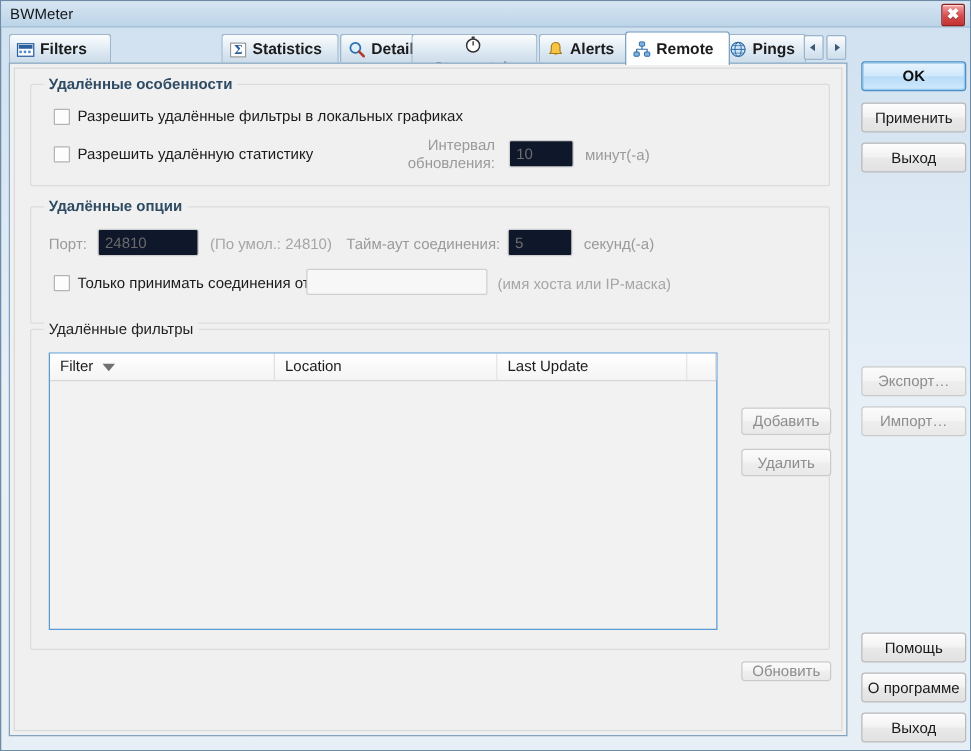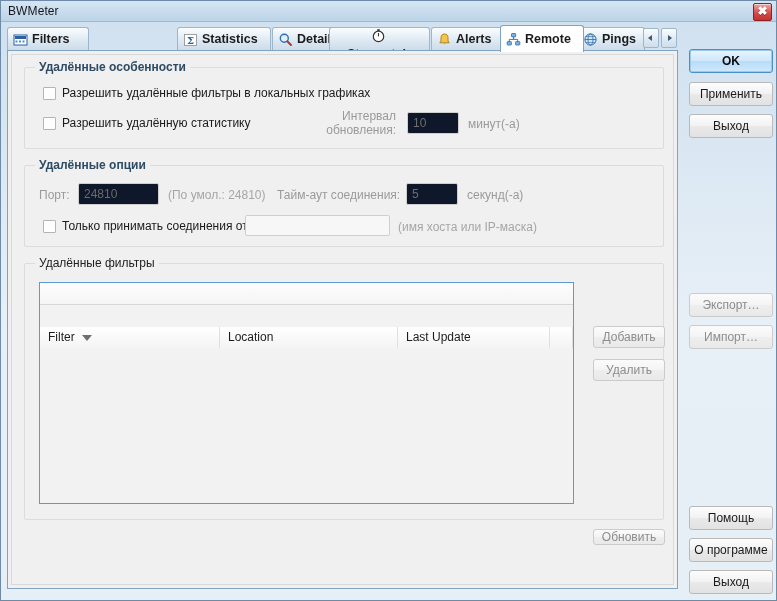--- a/index.html
+++ b/index.html
@@ -149,21 +149,21 @@
     position:absolute;left:0;right:0;top:0;height:21px;
     background:linear-gradient(#fdfdfd,#f5f5f5);
     border-bottom:1px solid #d7d7d7;
     display:flex;
   }
   .lv-col{
     position:relative;height:21px;line-height:21px;
     font-size:12px;color:#1c1c1c;padding-left:8px;
     border-right:1px solid #e0e0e0;box-sizing:border-box;
     background:linear-gradient(#ffffff,#f4f4f4);
-    display:flex;align-items:center;gap:7px;cursor:pointer;margin-top:44px;
+    display:flex;align-items:center;gap:7px;cursor:pointer;
   }
   .sort-arrow{
     width:0;height:0;border-left:5px solid transparent;
     border-right:5px solid transparent;border-top:6px solid #707070;
   }
   .lv-body{
     position:absolute;left:0;right:0;top:21px;bottom:0;
     background:#f2f2f2;
   }
   .watermark{
@@ -309,21 +309,21 @@
         </div>
 
         <div class="lbl" style="left:289px;top:41px;width:82px;text-align:right;">Интервал</div>
         <div class="lbl" style="left:279px;top:55px;width:92px;text-align:right;">обновления:</div>
 
         <div class="tbox" style="left:382px;top:44px;width:52px;height:22px;">10</div>
 
         <div class="lbl" style="left:443px;top:49px;">минут(-а)</div>
       </div>
 
-      <div class="group" style="left:12px;top:110px;width:640px;height:82px;">
+      <div class="group" style="left:12px;top:110px;width:640px;height:94px;">
         <div class="legend">Удалённые опции</div>
 
         <div class="lbl" style="left:14px;top:22px;">Порт:</div>
         <div class="tbox dark" style="left:53px;top:17px;width:81px;height:22px;">24810</div>
         <div class="lbl gray2" style="left:143px;top:22px;">(По умол.: 24810)</div>
 
         <div class="lbl" style="left:252px;top:22px;">Тайм-аут соединения:</div>
         <div class="tbox" style="left:381px;top:17px;width:52px;height:22px;">5</div>
         <div class="lbl" style="left:442px;top:22px;">секунд(-а)</div>
 

